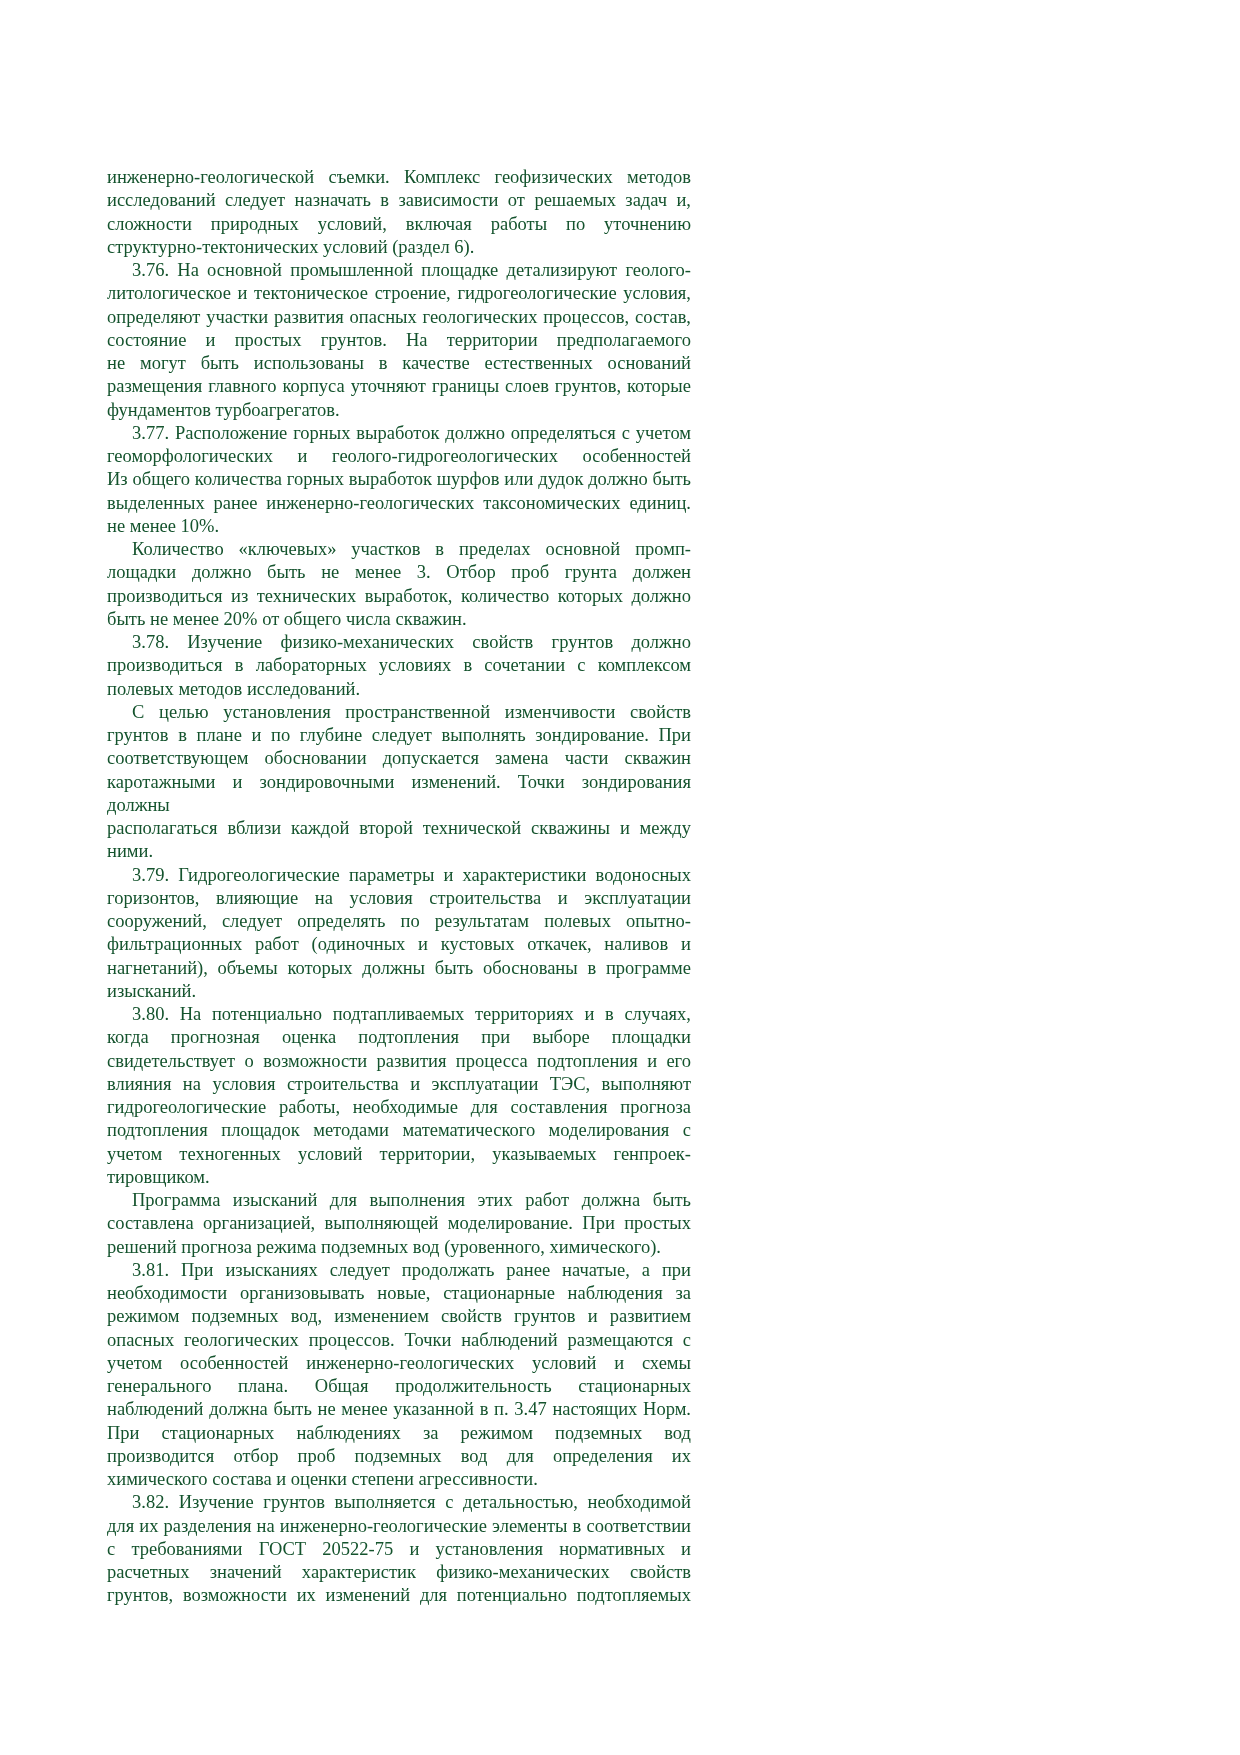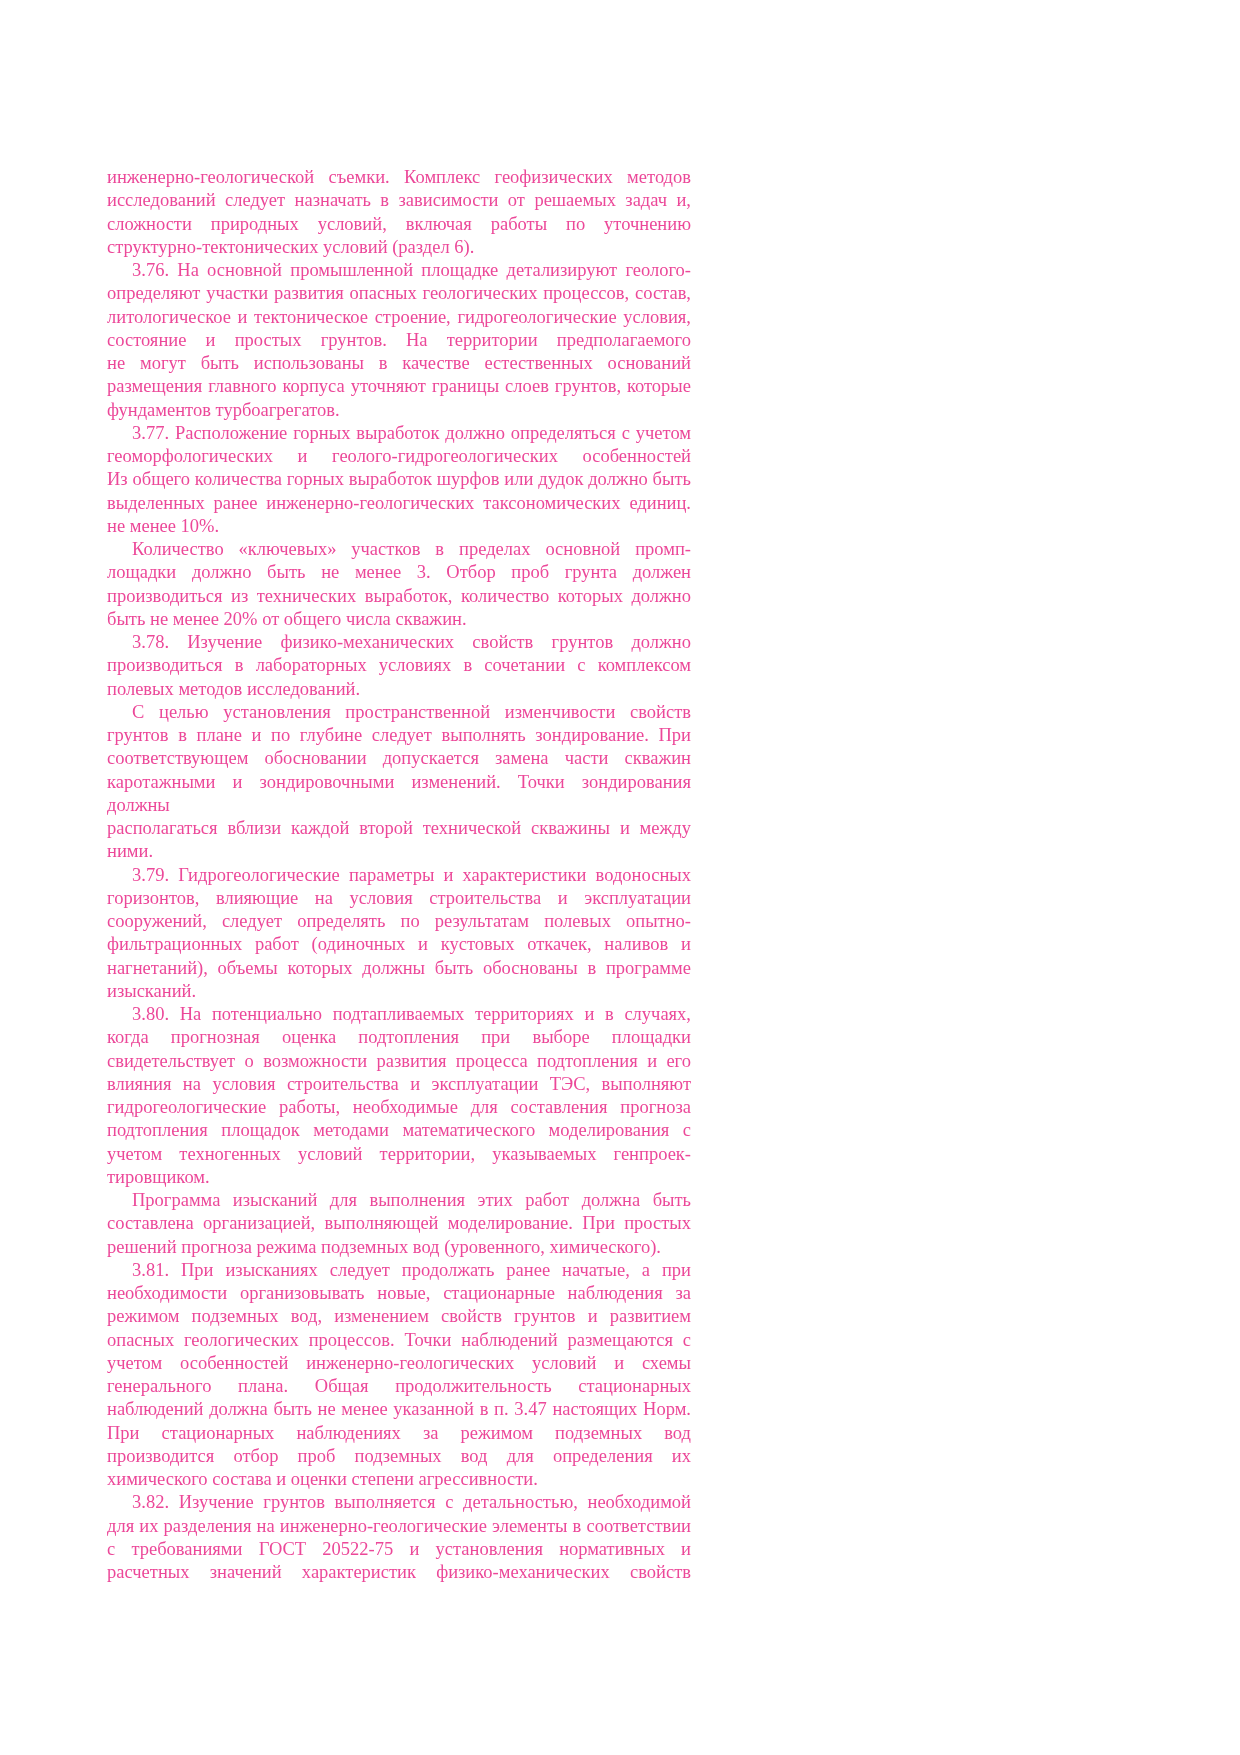--- a/index.html
+++ b/index.html
@@ -13,21 +13,21 @@
     height: 1755px;
     background: #ffffff;
     overflow: hidden;
     font-family: "Liberation Serif", "DejaVu Serif", serif;
   }
   .text-block {
     position: absolute;
     left: 107px;
     top: 166px;
     width: 584px;
-    color: #ec4899;
+    color: #14532d;
     font-size: 18.5px;
     line-height: 23.25px;
   }
   .paragraph {
     margin: 0;
     padding: 0;
   }
   .text-line {
     width: 100%;
     white-space: nowrap;
@@ -55,22 +55,22 @@
 <div class="page">
   <div class="text-block">
       <div class="paragraph">
         <div class="text-line justified">инженерно-геологической съемки. Комплекс геофизических методов</div>
         <div class="text-line justified">исследований следует назначать в зависимости от решаемых задач и,</div>
         <div class="text-line justified">сложности природных условий, включая работы по уточнению</div>
         <div class="text-line plain">структурно-тектонических условий (раздел 6).</div>
       </div>
       <div class="paragraph">
         <div class="text-line justified indented">3.76. На основной промышленной площадке детализируют геолого-</div>
+        <div class="text-line justified">литологическое и тектоническое строение, гидрогеологические условия,</div>
         <div class="text-line justified">определяют участки развития опасных геологических процессов, состав,</div>
-        <div class="text-line justified">литологическое и тектоническое строение, гидрогеологические условия,</div>
         <div class="text-line justified">состояние и простых грунтов. На территории предполагаемого</div>
         <div class="text-line justified">не могут быть использованы в качестве естественных оснований</div>
         <div class="text-line justified">размещения главного корпуса уточняют границы слоев грунтов, которые</div>
         <div class="text-line plain">фундаментов турбоагрегатов.</div>
       </div>
       <div class="paragraph">
         <div class="text-line justified indented">3.77. Расположение горных выработок должно определяться с учетом</div>
         <div class="text-line justified">геоморфологических и геолого-гидрогеологических особенностей</div>
         <div class="text-line justified">Из общего количества горных выработок шурфов или дудок должно быть</div>
         <div class="text-line justified">выделенных ранее инженерно-геологических таксономических единиц.</div>
@@ -128,15 +128,16 @@
         <div class="text-line justified">наблюдений должна быть не менее указанной в п. 3.47 настоящих Норм.</div>
         <div class="text-line justified">При стационарных наблюдениях за режимом подземных вод</div>
         <div class="text-line justified">производится отбор проб подземных вод для определения их</div>
         <div class="text-line plain">химического состава и оценки степени агрессивности.</div>
       </div>
       <div class="paragraph">
         <div class="text-line justified indented">3.82. Изучение грунтов выполняется с детальностью, необходимой</div>
         <div class="text-line justified">для их разделения на инженерно-геологические элементы в соответствии</div>
         <div class="text-line justified">с требованиями ГОСТ 20522-75 и установления нормативных и</div>
         <div class="text-line justified">расчетных значений характеристик физико-механических свойств</div>
+        <div class="text-line justified">грунтов, возможности их изменений для потенциально подтопляемых</div>
       </div>
     </div>
 </div>
 
 </body></html>

